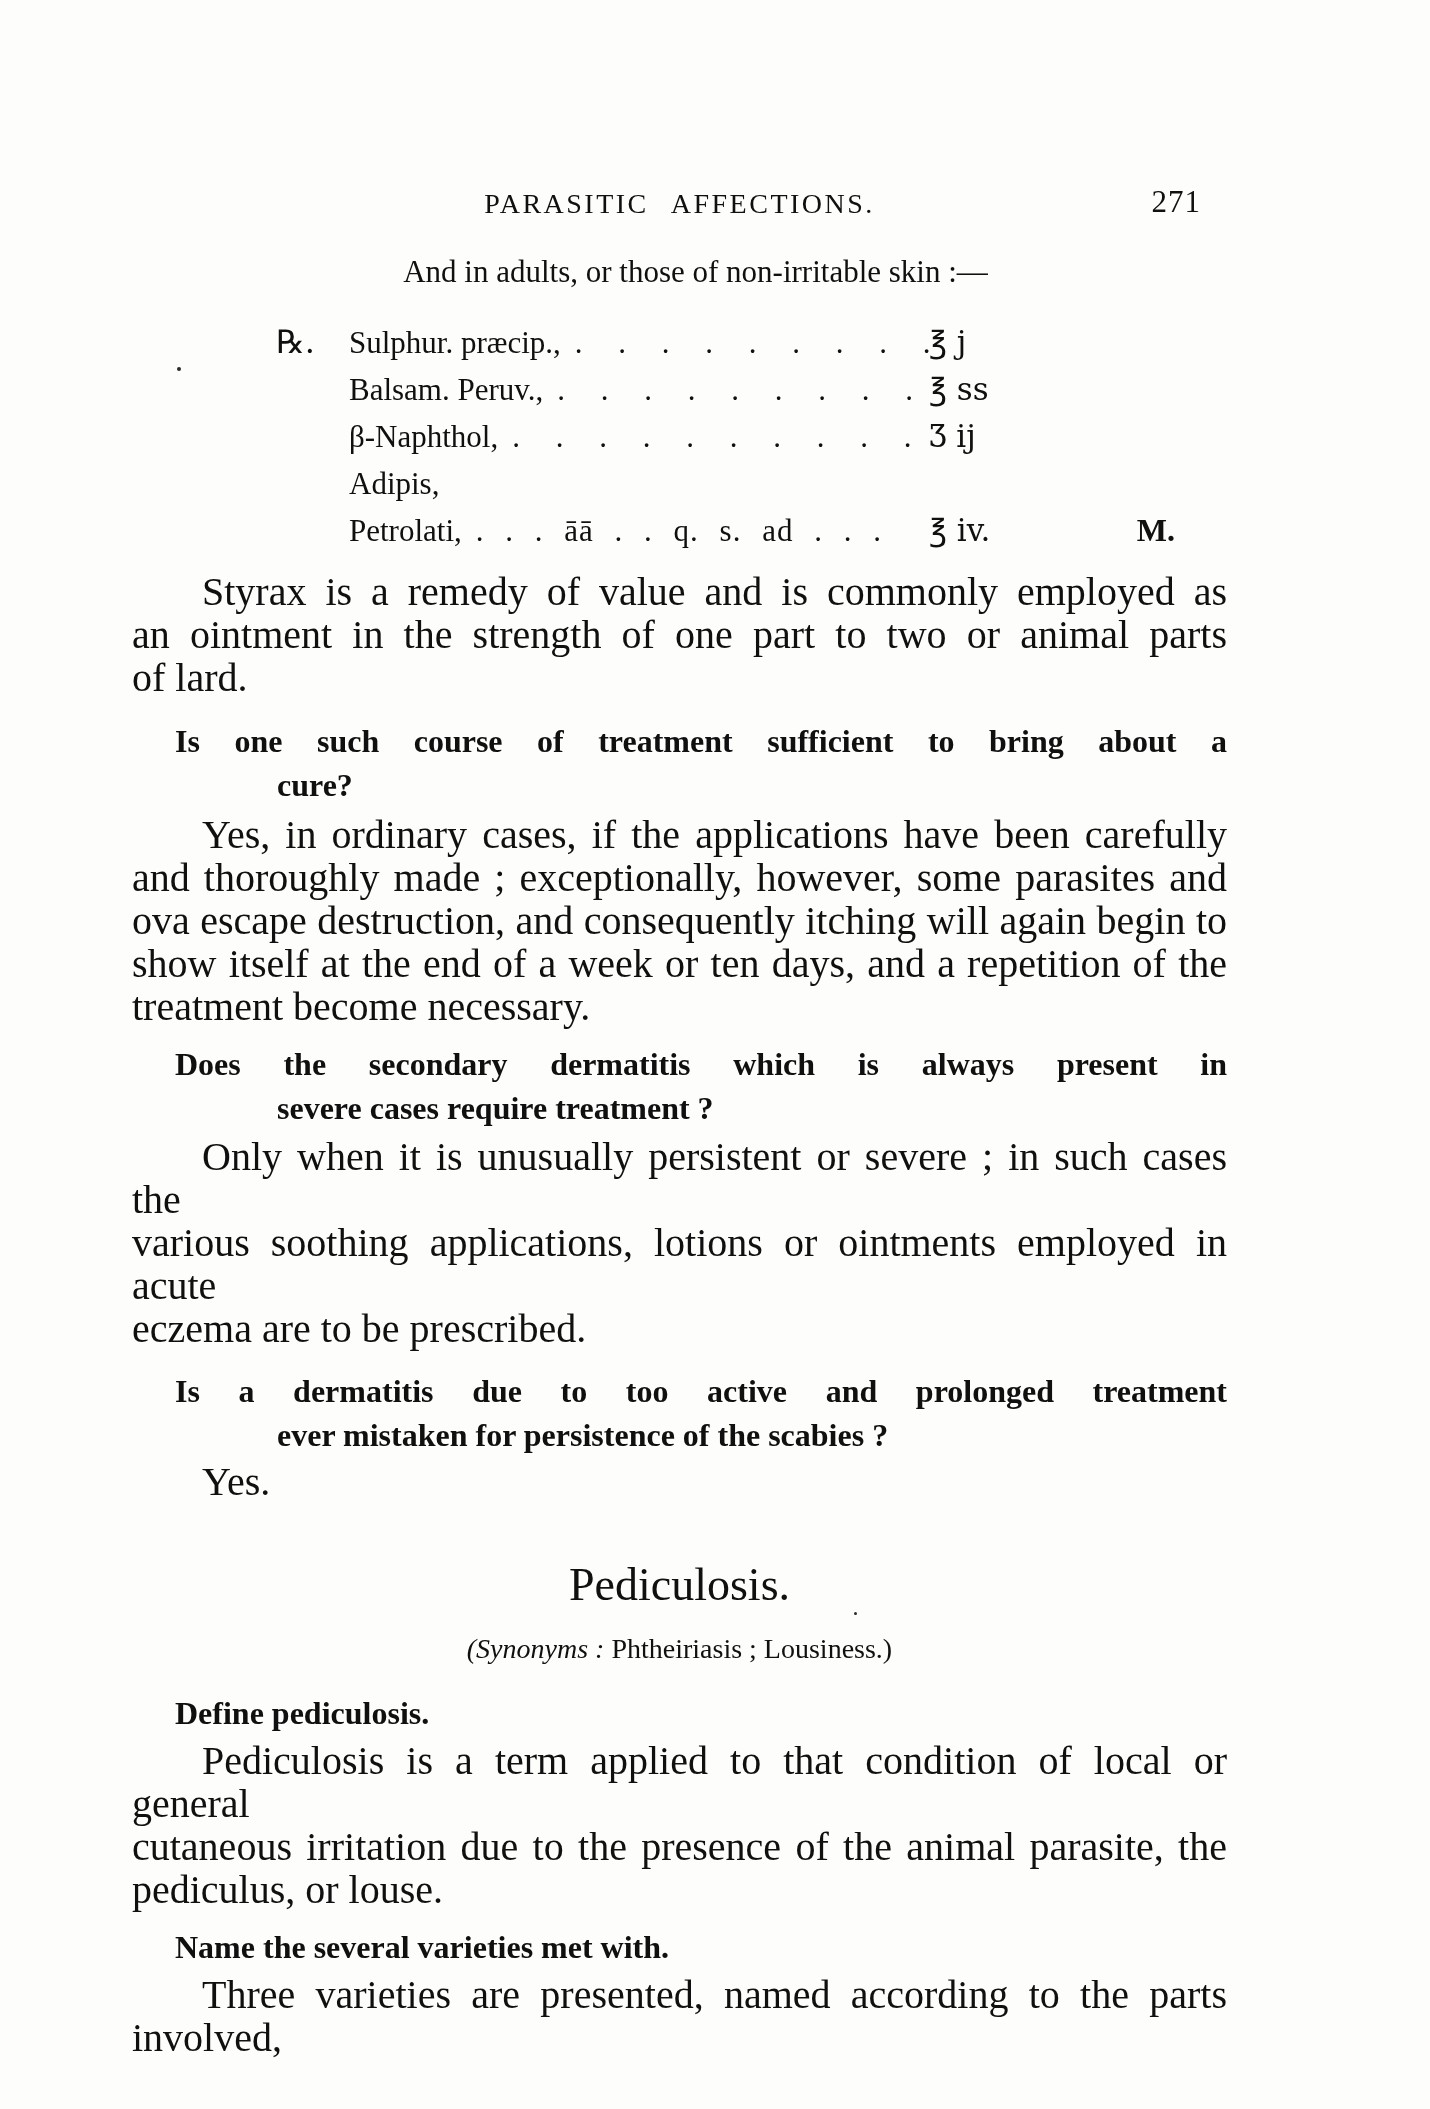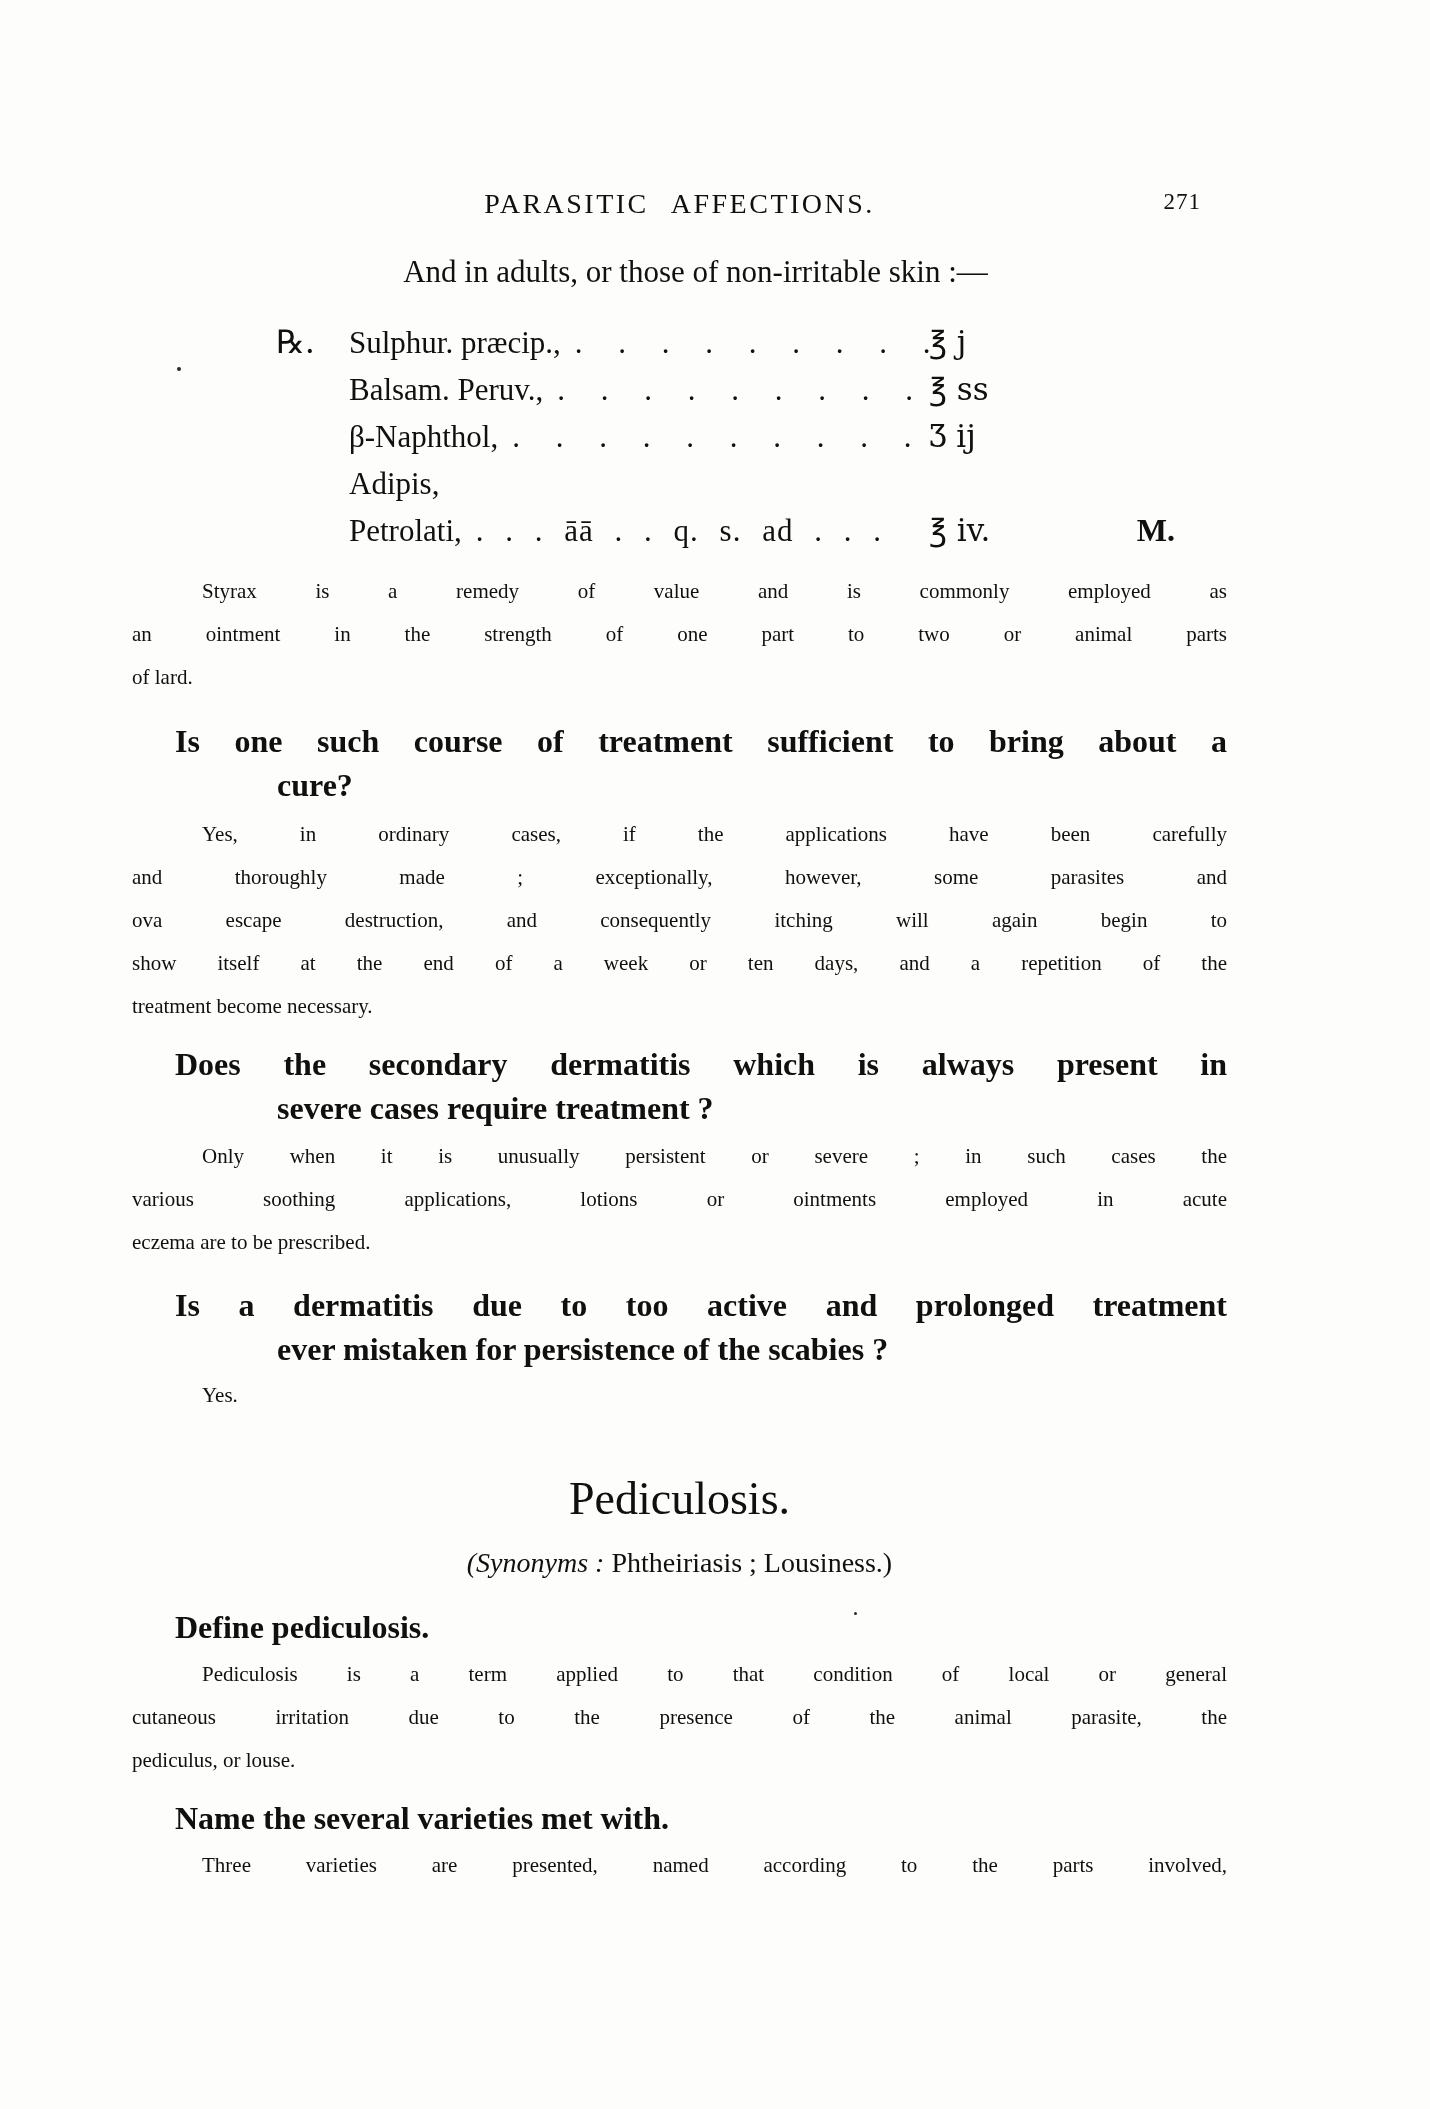--- a/index.html
+++ b/index.html
@@ -27,21 +27,21 @@
     line-height:36px;
   }
   .running-head .rh-title {
     display:block;
     text-align:center;
     letter-spacing:2.5px;
     word-spacing:14px;
   }
   .running-head .rh-page {
     position:absolute; right:26px; top:-2px;
-    font-size:23px;
+    font-size:31px;
     letter-spacing:1px;
   }
 
   
   .intro {
     margin-top:28px;
     margin-left:32px;
     font-size:31px;
     line-height:43px;
     text-align:center;
@@ -79,21 +79,21 @@
     font-family:"DejaVu Serif","DejaVu Sans",serif;
   }
   .rx-mix {
     position:absolute; right:52px; bottom:0;
     font-weight:bold;
     font-size:32px;
   }
 
   
   .par {
-    font-size:21px;
+    font-size:40px;
     line-height:43px;
   }
   .par .line {
     display:block;
     text-align:justify;
     text-align-last:justify;
   }
   .par .line.first { text-indent:70px; }
   .par .line.last { text-align-last:auto; }
   .par .line.fill { text-align-last:justify; }

